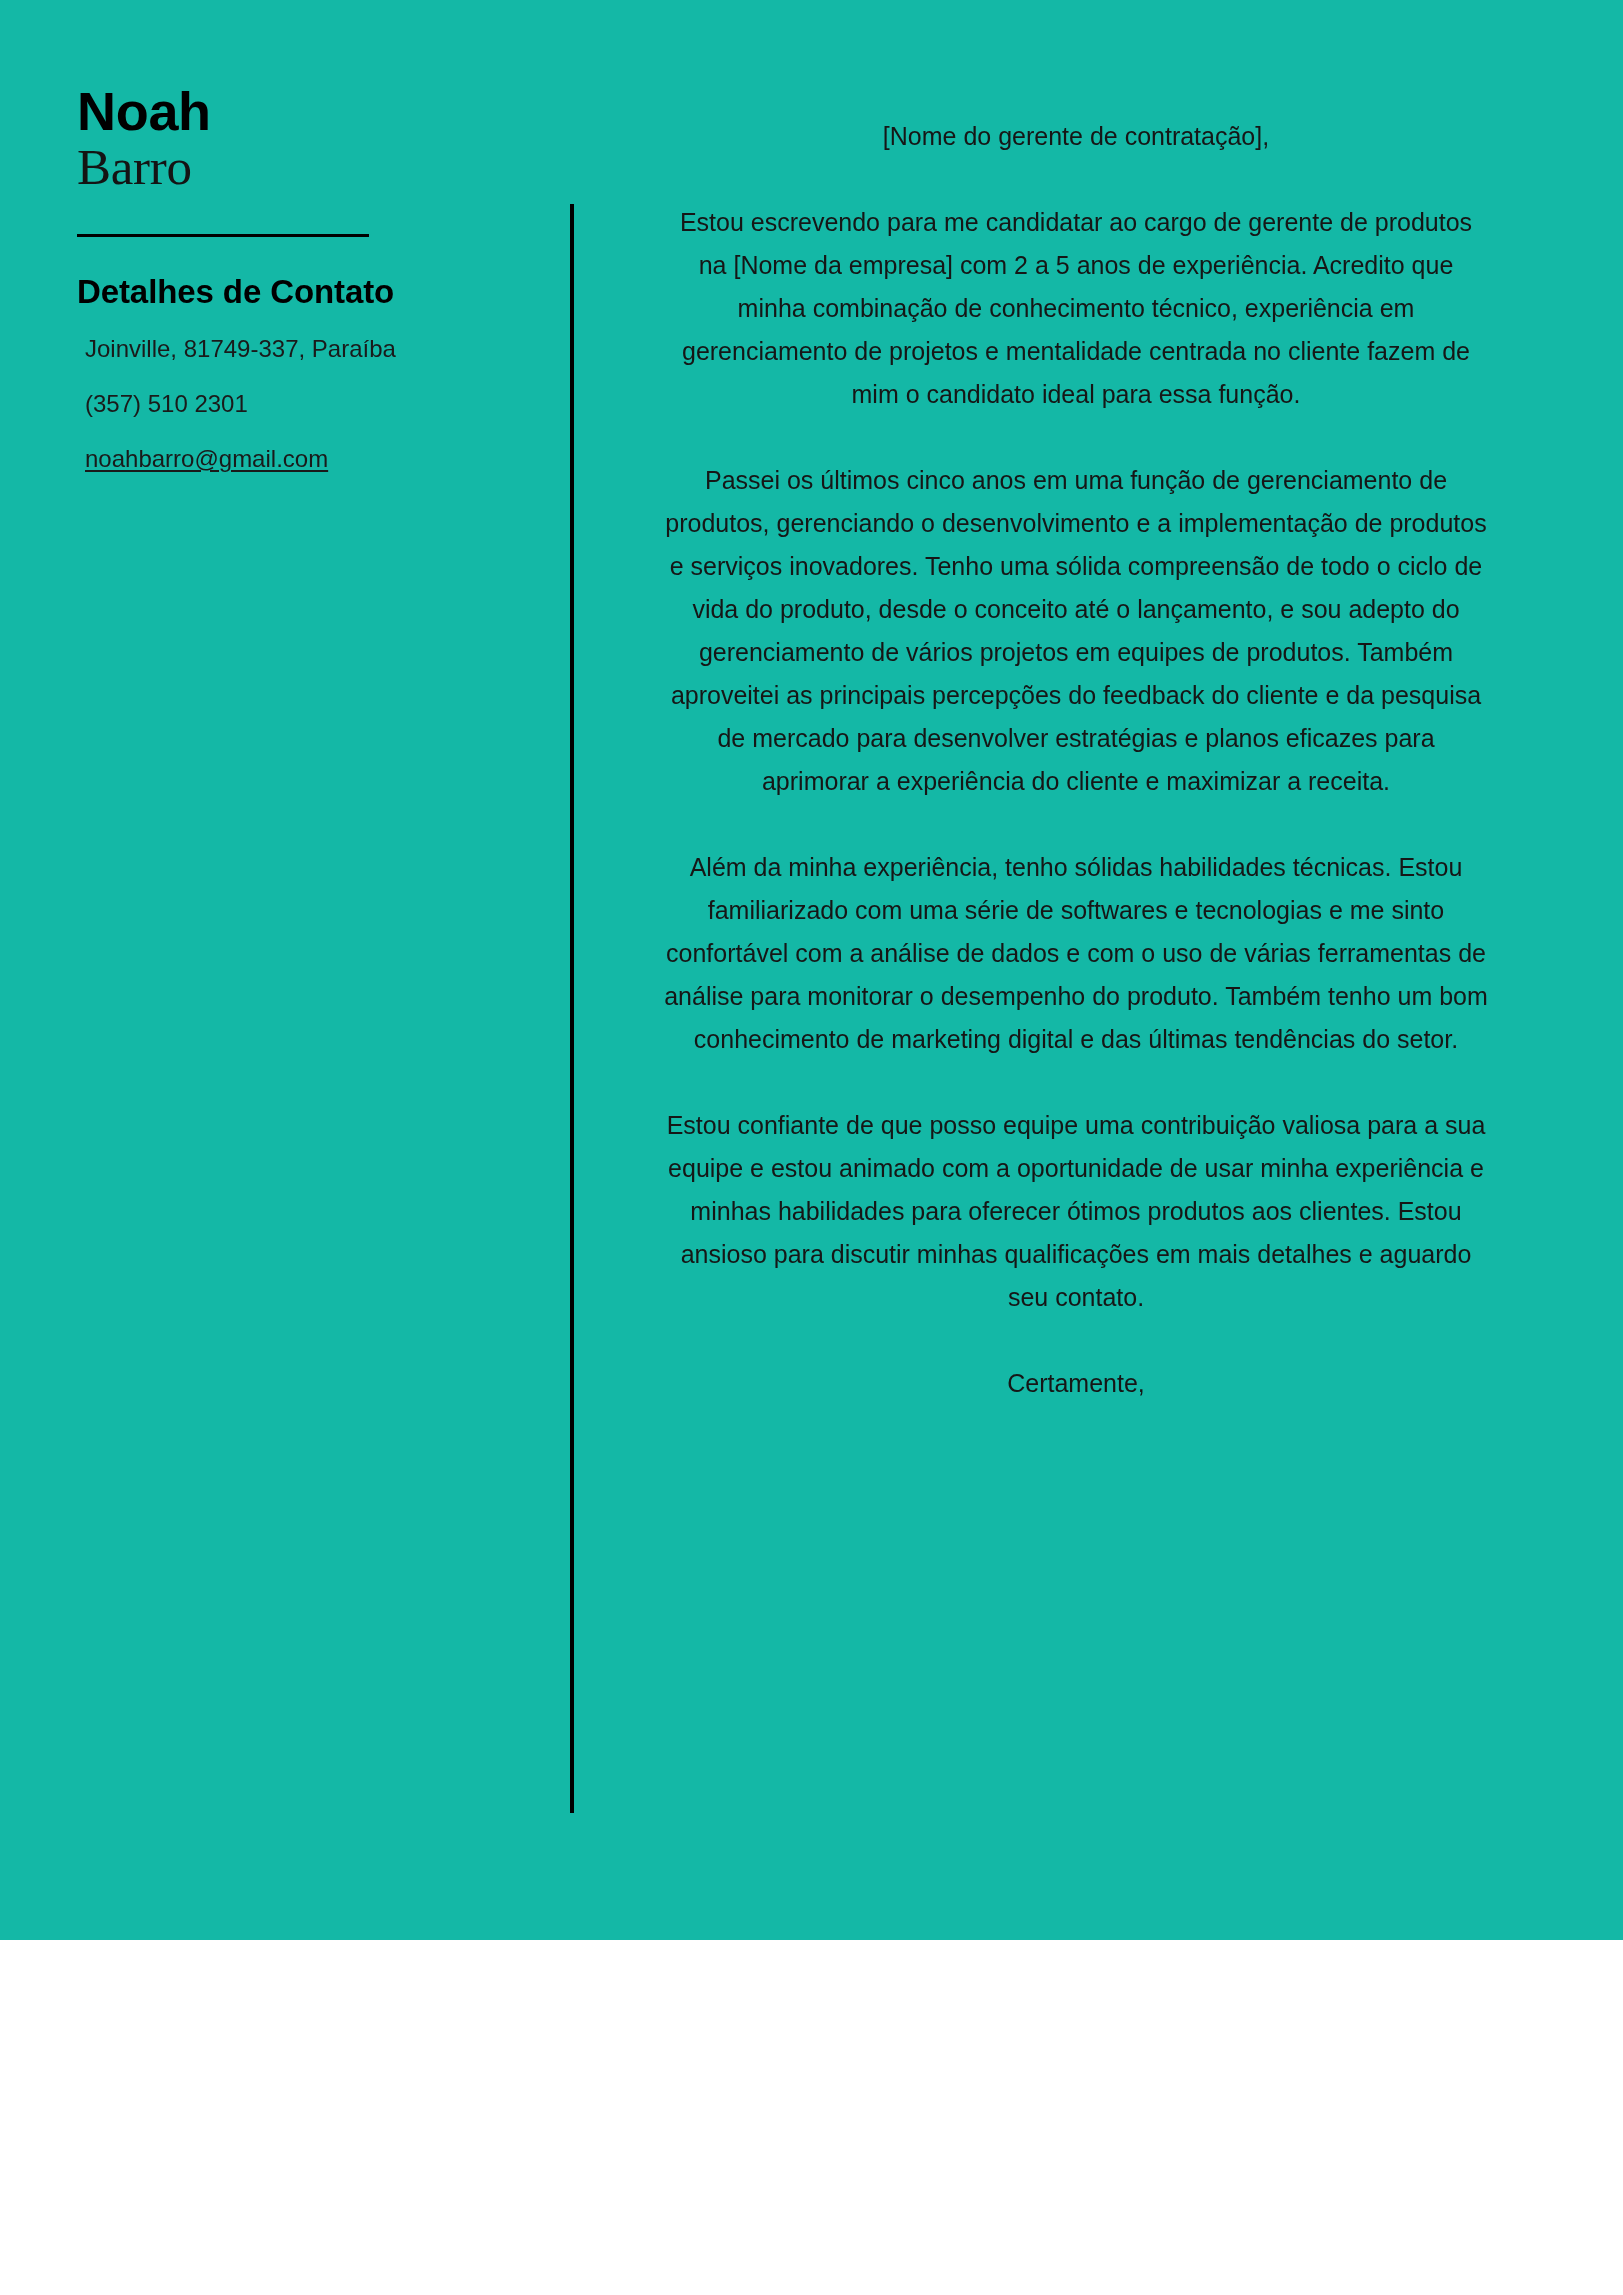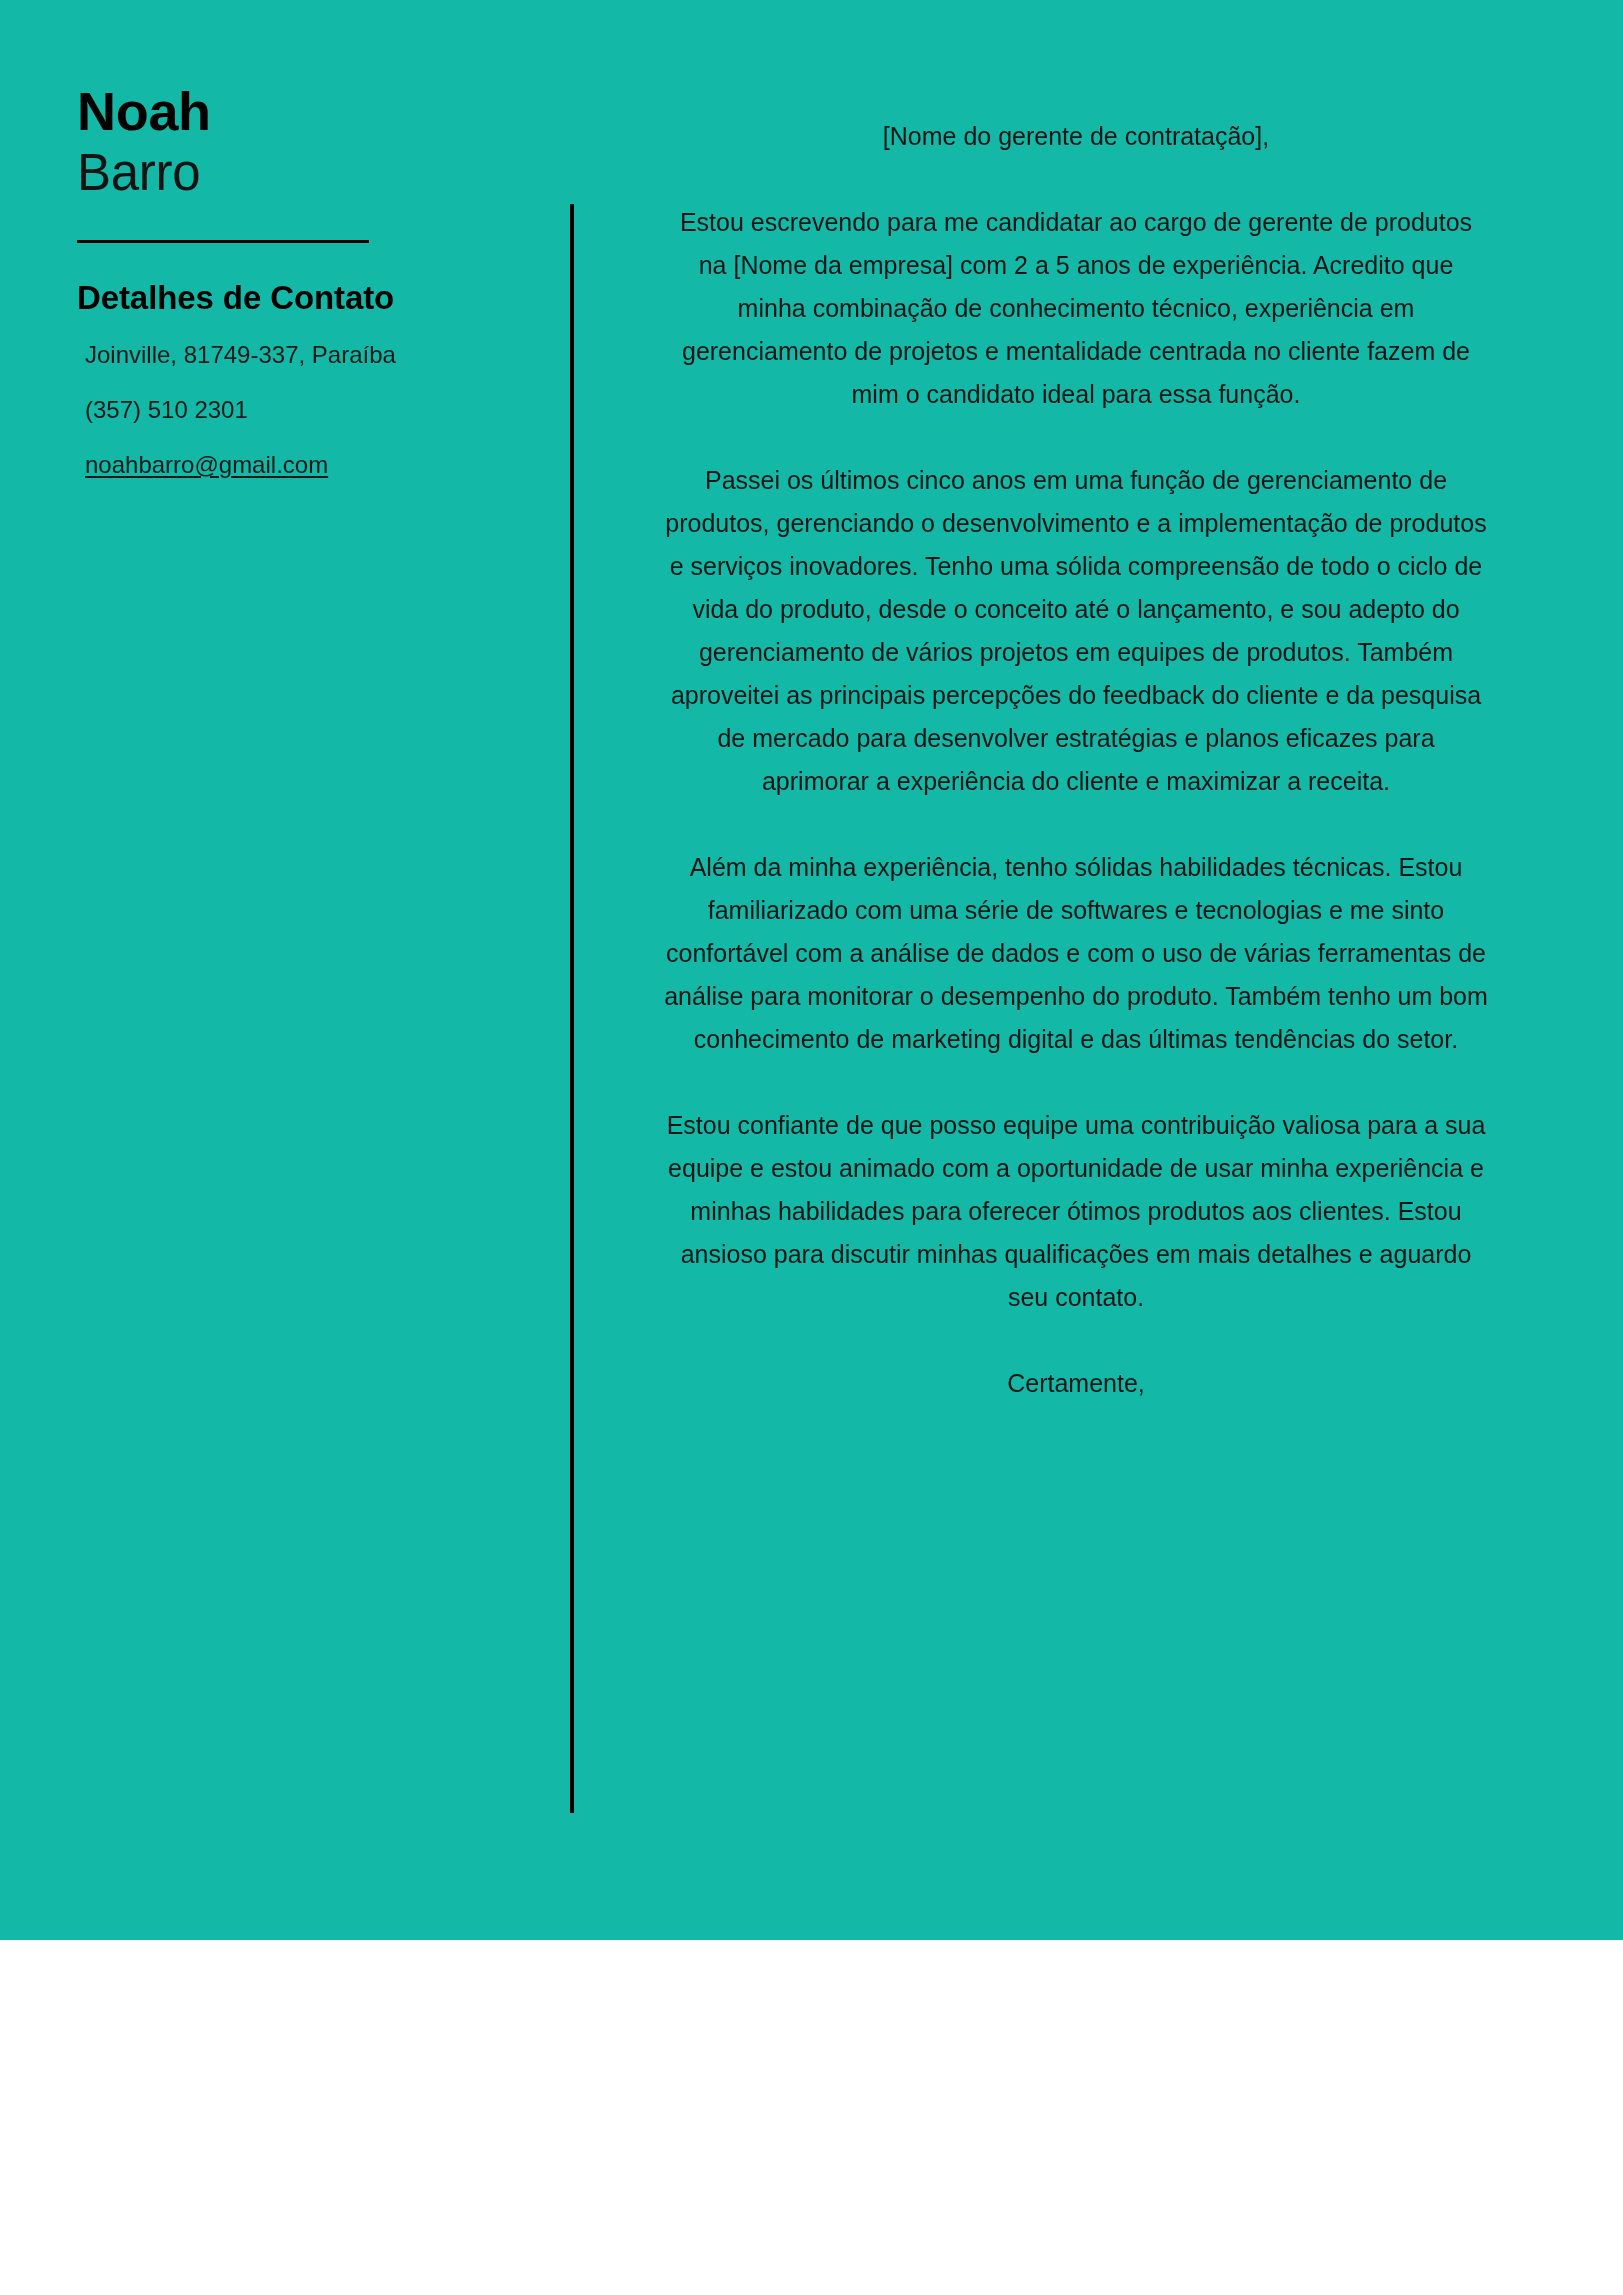--- a/index.html
+++ b/index.html
@@ -53,21 +53,22 @@
     letter-spacing: -0.3px;
     color: #000000;
   }
   .name-last {
     display: block;
     font-size: 51px;
     font-weight: 300;
     line-height: 1.02;
     letter-spacing: -0.3px;
     color: #141414;
-    margin-top: 9px;
+    margin-top: 3px;
+    font-family: Liberation Serif, serif;
   }
 
   .job-title {
     display: block;
     font-size: 30px;
     font-weight: 400;
     line-height: 1.25;
     color: #1a1a1a;
     margin-top: 17px;
   }

